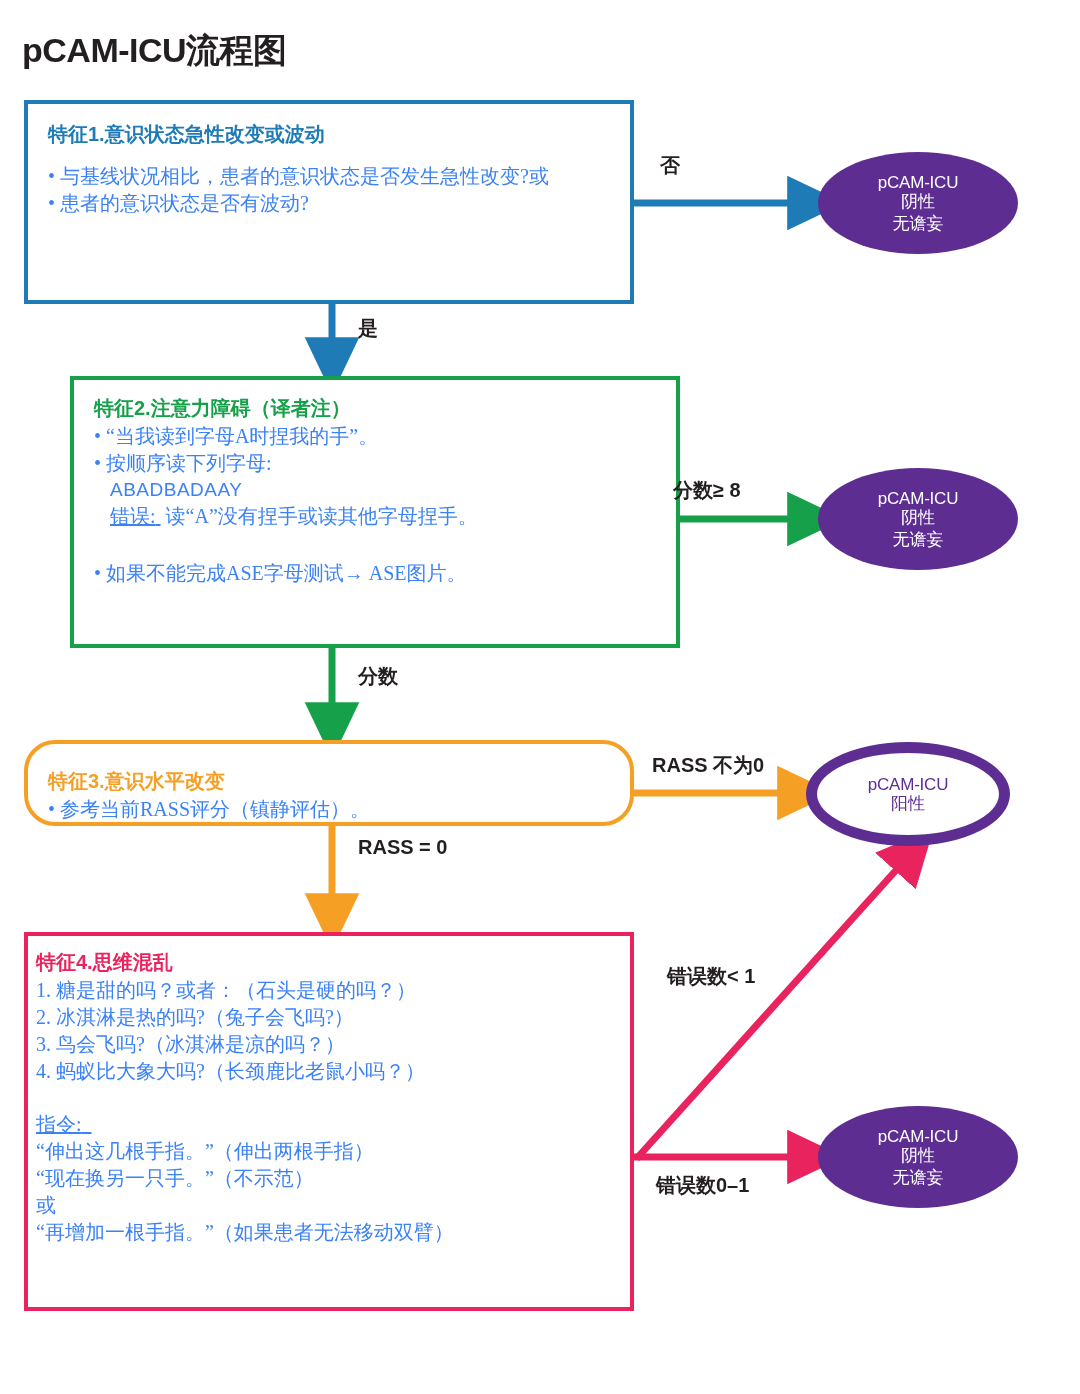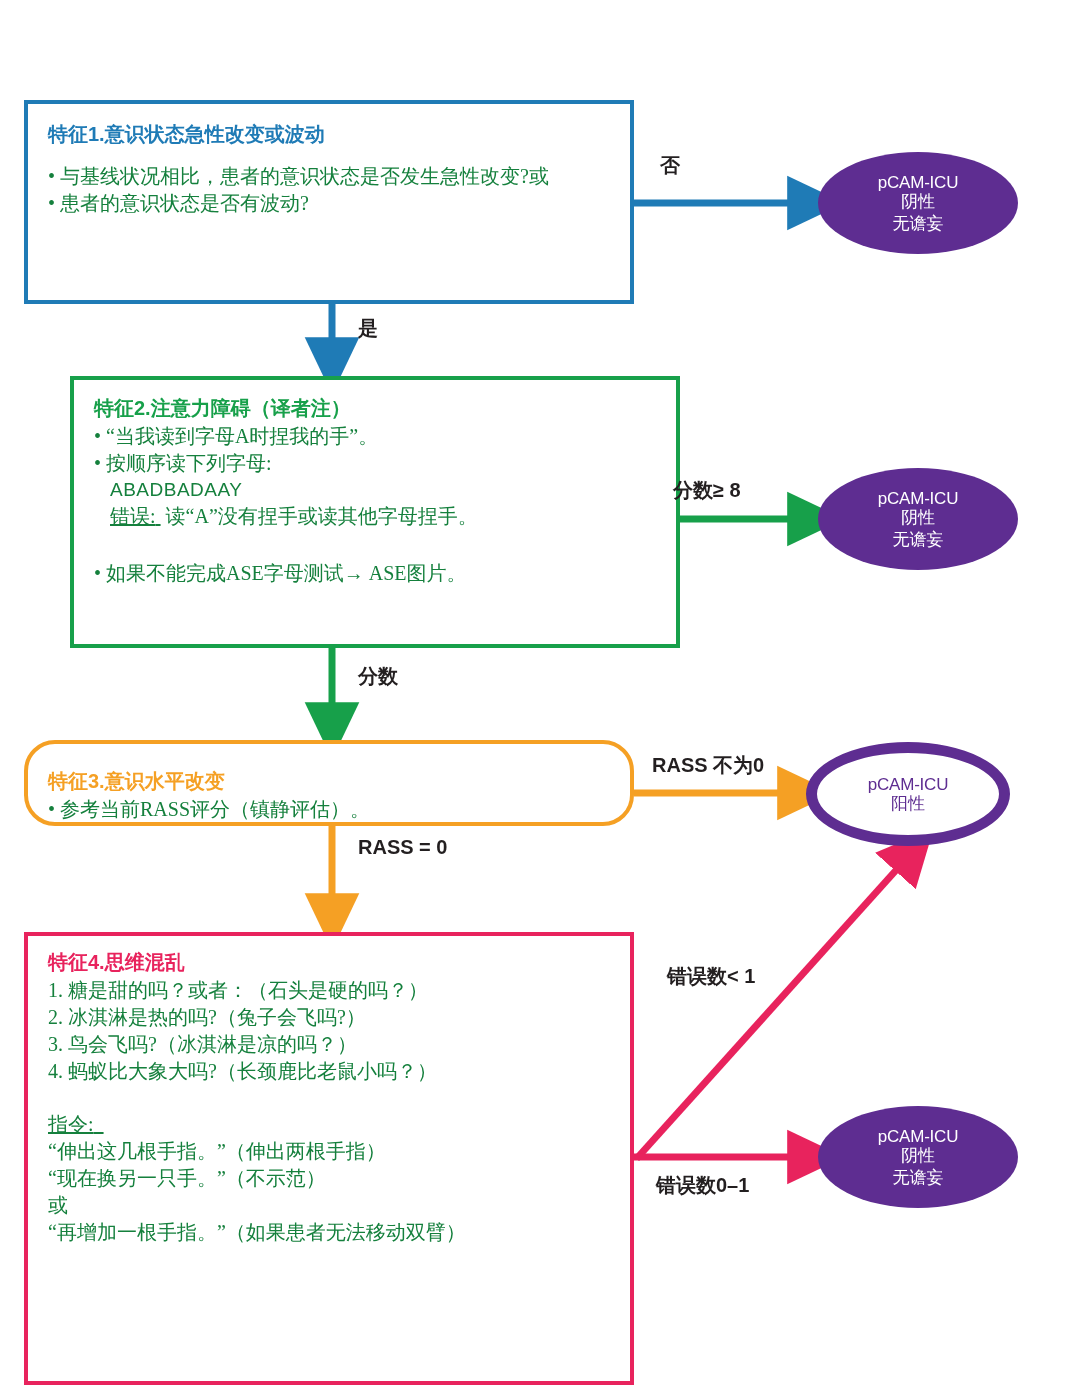--- a/index.html
+++ b/index.html
@@ -45,21 +45,21 @@
     font-weight: bold;
     font-size: 20px;
     line-height: 1.25;
     margin: 0 0 2px 0;
     white-space: nowrap;
   }
   .fbox .body {
     font-family: "Liberation Serif", "DejaVu Serif", serif;
     font-size: 20px;
     line-height: 1.35;
-    color: #15803d;
+    color: #3b82f6;
   }
   .fbox .body p { margin: 0; }
   .fbox .body .gap { height: 14px; }
   .b-blue   { border: 4px solid #1f7bb6; }
   .h-blue   { color: #1f7bb6; }
   .b-green  { border: 4px solid #17a04a; margin-left: 46px; }
   .h-green  { color: #17a04a; }
   .b-orange { border: 4px solid #f5a024; }
   .h-orange { color: #f5a024; }
   .b-crim   { border: 4px solid #e8235d; }
@@ -156,20 +156,21 @@
 
     <g>
       <path d="M638,1157 L916,848" stroke="#e8235d" stroke-width="7" fill="none" marker-end="url(#ah-crim)"></path>
     </g>
 
     <g>
       <path d="M638,1157 L818,1157" stroke="#e8235d" stroke-width="7" fill="none" marker-end="url(#ah-crim)"></path>
     </g>
   </svg>
 
+  <div class="title">pCAM-ICU流程图</div>
 
   <div class="fbox b-blue" style="left:24px; top:100px; width:610px; height:204px; padding:18px 20px;">
     <div class="heading h-blue">特征1.意识状态急性改变或波动</div>
     <div class="body">
       <div class="gap"></div>
       <p>• 与基线状况相比，患者的意识状态是否发生急性改变?或</p>
       <p>• 患者的意识状态是否有波动?</p>
     </div>
   </div>
 
@@ -185,21 +186,21 @@
     </div>
   </div>
 
   <div class="fbox b-orange" style="left:24px; top:740px; width:610px; height:86px; padding:25px 20px;border-radius:31px;">
     <div class="heading h-orange">特征3.意识水平改变</div>
     <div class="body">
       <p>• 参考当前RASS评分（镇静评估）。</p>
     </div>
   </div>
 
-  <div class="fbox b-crim" style="left:24px; top:932px; width:610px; height:453px; padding:14px 20px;">
+  <div class="fbox b-crim" style="left:24px; top:932px; width:610px; height:379px; padding:14px 8px;">
     <div class="heading h-crim">特征4.思维混乱</div>
     <div class="body">
       <p>1. 糖是甜的吗？或者：（石头是硬的吗？）</p>
       <p>2. 冰淇淋是热的吗?（兔子会飞吗?）</p>
       <p>3. 鸟会飞吗?（冰淇淋是凉的吗？）</p>
       <p>4. 蚂蚁比大象大吗?（长颈鹿比老鼠小吗？）</p>
       <div class="gap" style="height:26px;"></div>
       <p><span class="u">指令:</span><span class="u">&nbsp;&nbsp;</span></p>
       <p>“伸出这几根手指。”（伸出两根手指）</p>
       <p>“现在换另一只手。”（不示范）</p>

